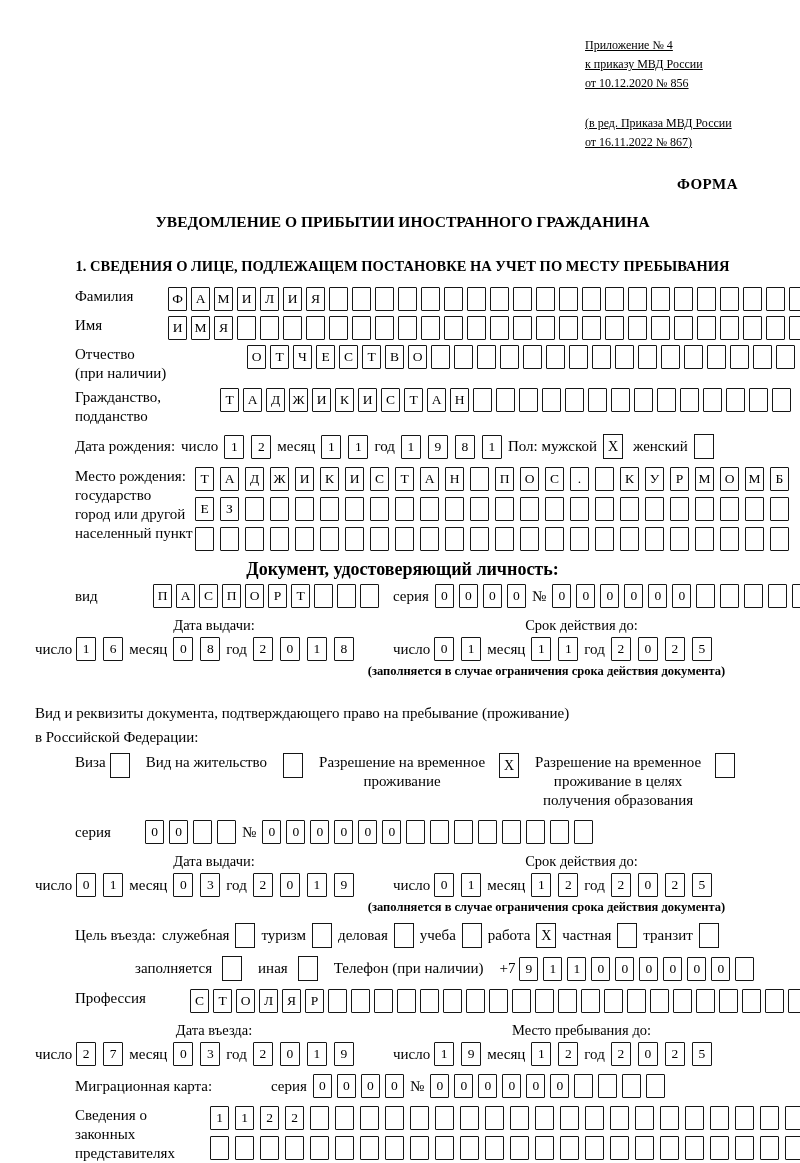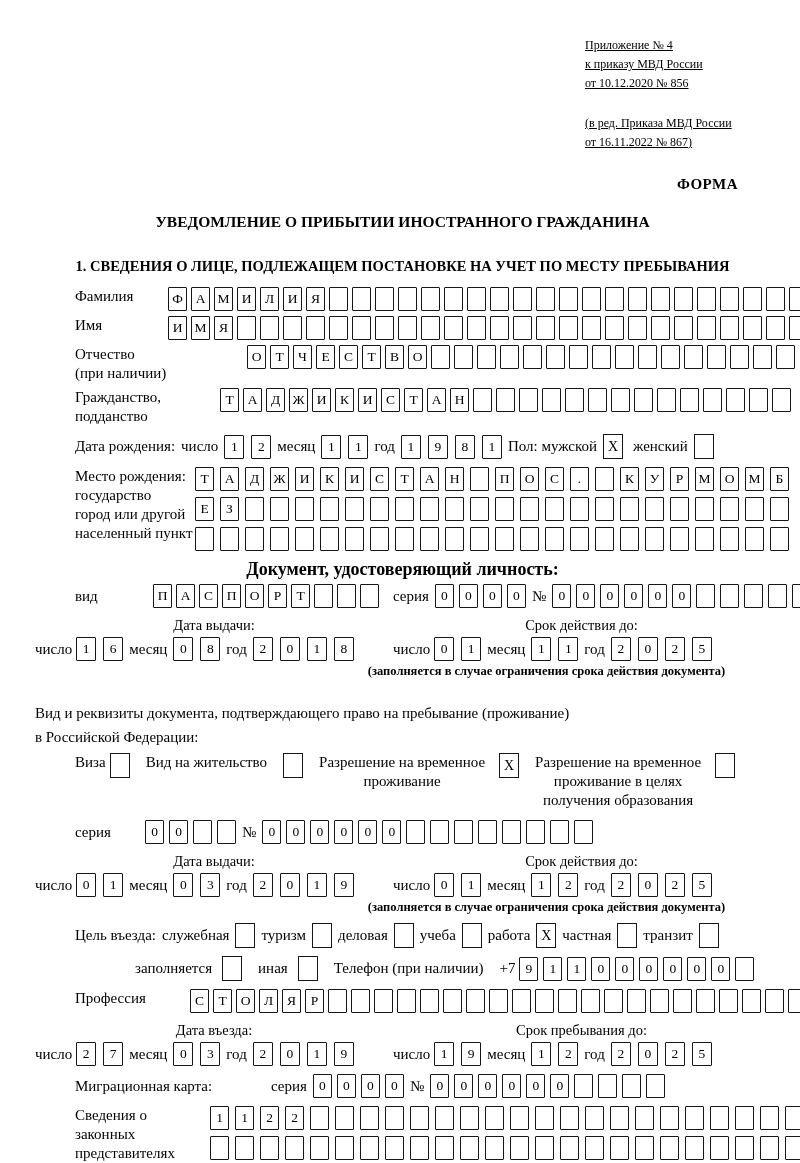--- a/index.html
+++ b/index.html
@@ -598,21 +598,21 @@
         <span class="dlab">год</span>
         <div class="cellrow dts">
             <span class="cell">2</span>
             <span class="cell">0</span>
             <span class="cell">1</span>
             <span class="cell">9</span>
           </div>
       </div>
     </div>
     <div class="dgroup dg2">
-      <div class="dg-title">Срок пребывания до:</div>
+      <div class="dg-title">Место пребывания до:</div>
       <div class="dg-line">
         <span>число</span>
         <div class="cellrow dts ml4">
             <span class="cell">1</span>
             <span class="cell">9</span>
           </div>
         <span class="dlab">месяц</span>
         <div class="cellrow dts">
             <span class="cell">1</span>
             <span class="cell">2</span>

